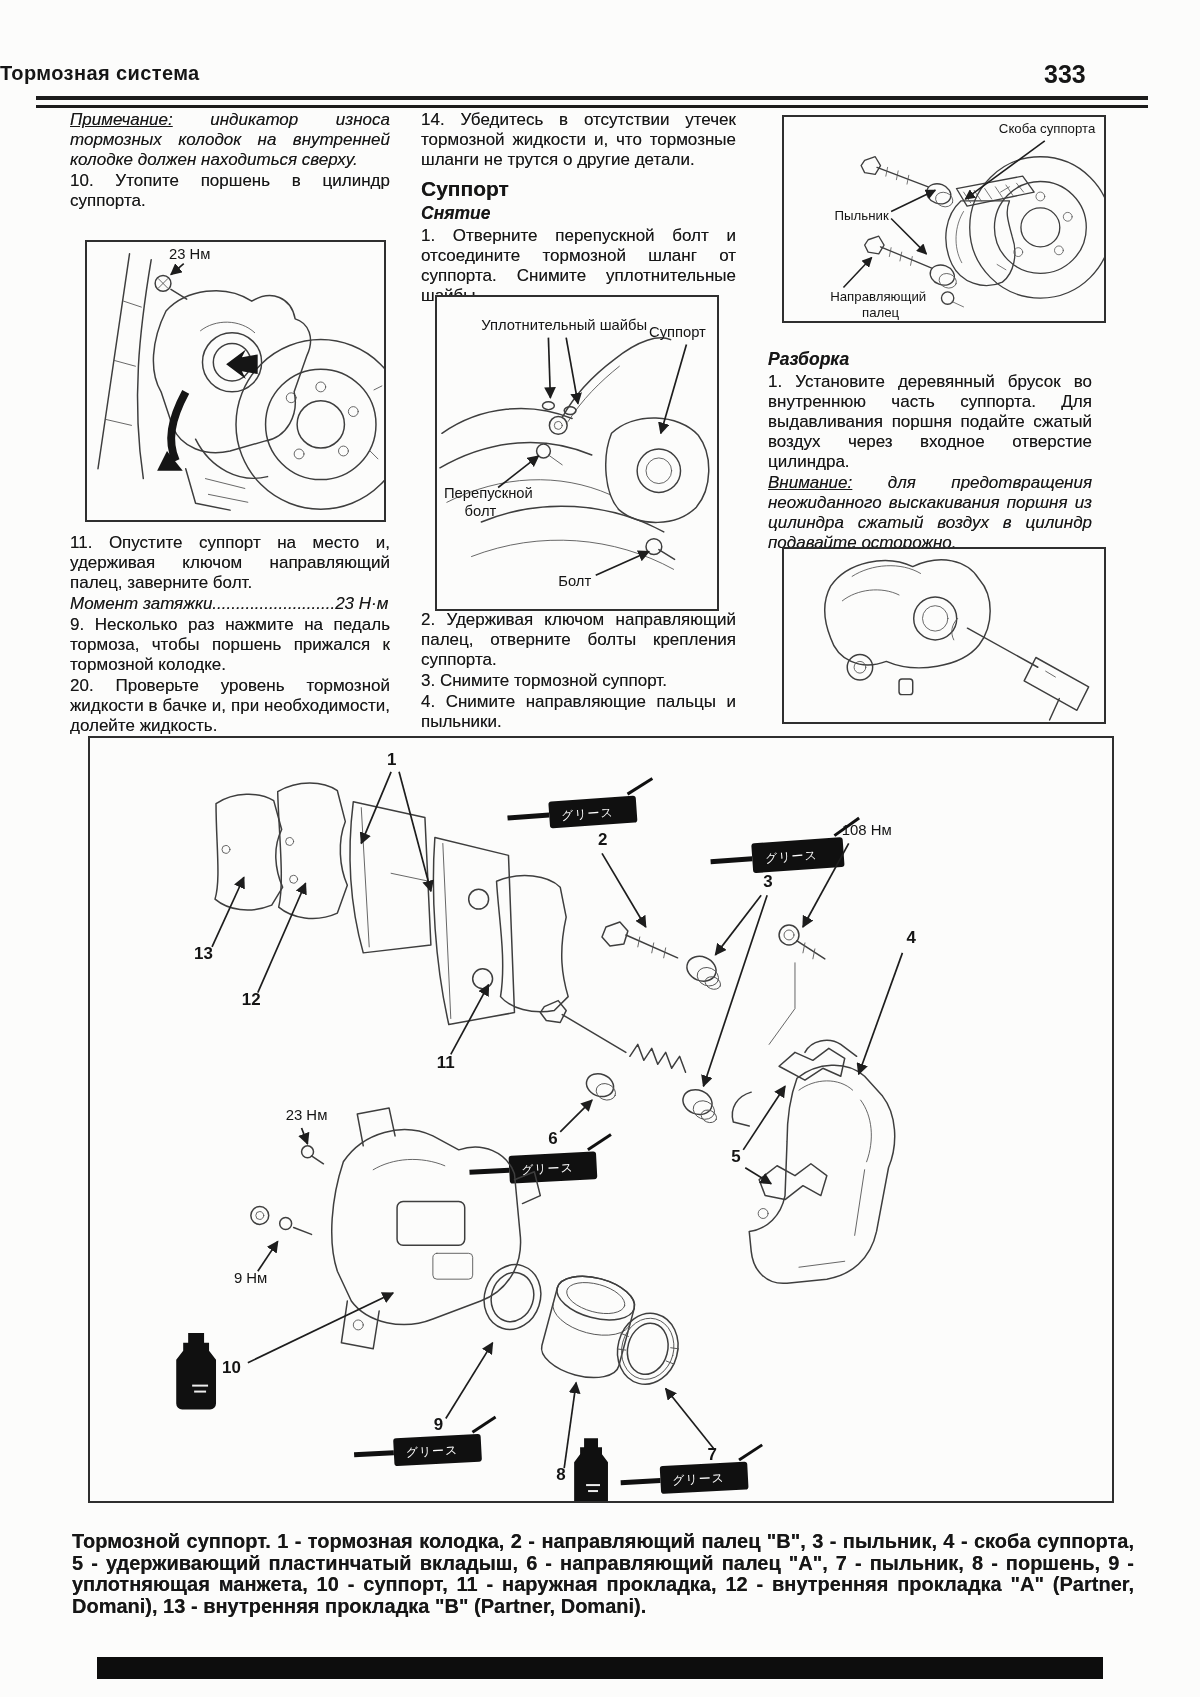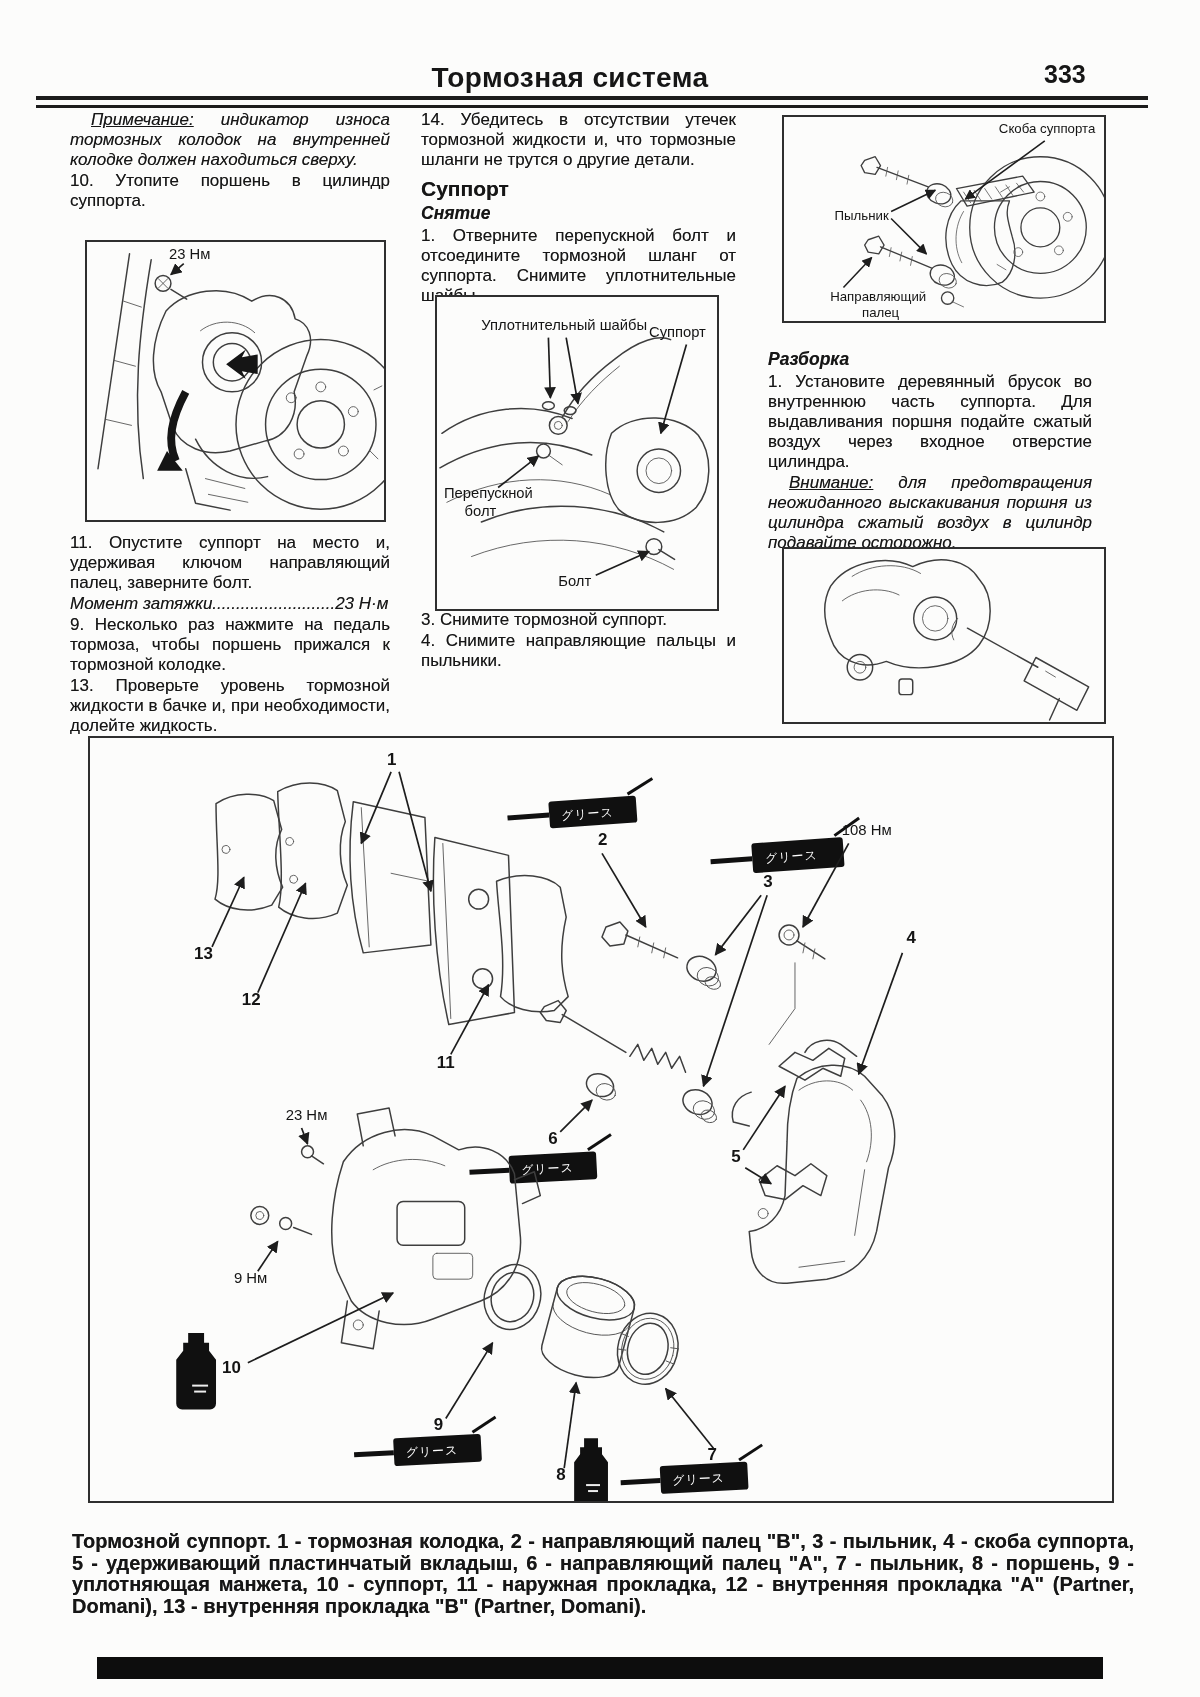--- a/index.html
+++ b/index.html
@@ -1,28 +1,28 @@
 <!DOCTYPE html>
 <html><head>
 <meta charset="utf-8">
 <style>
   html,body{margin:0;padding:0;background:#e8e8e8;}
   .page{position:relative;width:1200px;height:1697px;background:#fcfcfb;
         font-family:"Liberation Sans",sans-serif;color:#161616;overflow:hidden;}
-  .title{position:absolute;top:62px;left:0;width:1140px;text-align:center;
-         font-size:28px;font-weight:bold;letter-spacing:.4px;}
+  .title{position:absolute;top:62px;left:0;width:1140px;text-align:left;
+         font-size:20px;font-weight:bold;letter-spacing:.4px;}
   .pagenum{position:absolute;top:60px;left:1044px;font-size:25px;font-weight:bold;}
   .rule{position:absolute;top:96px;left:36px;width:1112px;height:5px;
         border-top:4px solid #1c1c1c;border-bottom:3px solid #1c1c1c;}
   .txt{font-size:17px;line-height:20px;text-align:justify;
        text-shadow:0 0 .5px rgba(25,25,25,.55);}
   .txt p{margin:0 0 1px 0;}
   .block{position:absolute;}
   .note{font-style:italic;}
-  .lead{font-style:italic;text-decoration:underline;margin-left:21px;}
+  .lead{font-style:italic;text-decoration:underline;}
   .h1{font-size:21px;font-weight:bold;margin:9px 0 4px 0;text-shadow:0 0 .6px rgba(25,25,25,.7);}
   .h2{font-size:17.5px;font-weight:bold;font-style:italic;margin:3px 0 3px 0;}
   .tqline{font-style:italic;white-space:nowrap;overflow:hidden;}
   .fig{position:absolute;border:2px solid #2f2f2f;box-sizing:border-box;background:#fcfcfb;}
   .fig svg{display:block;width:100%;height:100%;}
   .ln{fill:none;stroke:#3e3e3e;stroke-width:1.5;stroke-linecap:round;stroke-linejoin:round;}
   .ln2{fill:none;stroke:#555;stroke-width:.9;stroke-linecap:round;}
   .arr{fill:none;stroke:#1d1d1d;stroke-width:1.7;}
   .blk{fill:#101010;stroke:none;}
   .wht{fill:#ededed;stroke:none;}
@@ -94,21 +94,21 @@
       </g>
       <text class="lbl" x="168" y="257">23 Нм</text>
       <line class="arr" x1="183" y1="262" x2="170" y2="273" marker-end="url(#a1)"></line>
     </svg>
   </div>
 
   <div class="block txt" style="left:70px;top:533px;width:320px;">
     <p>11. Опустите суппорт на место и, удерживая ключом направляющий палец, заверните болт.</p>
     <p class="tqline">Момент затяжки..........................23 Н·м</p>
     <p>9. Несколько раз нажмите на педаль тормоза, чтобы поршень прижался к тормозной колодке.</p>
-    <p>13. Проверьте уровень тормозной жидкости в бачке и, при необходимости, долейте жидкость.</p>
+    <p>20. Проверьте уровень тормозной жидкости в бачке и, при необходимости, долейте жидкость.</p>
   </div>
 
   <div class="block txt" style="left:421px;top:110px;width:315px;">
     <p>14. Убедитесь в отсутствии утечек тормозной жидкости и, что тормозные шланги не трутся о другие детали.</p>
     <div class="h1">Суппорт</div>
     <div class="h2">Снятие</div>
     <p>1. Отверните перепускной болт и отсоедините тормозной шланг от суппорта. Снимите уплотнительные шайбы.</p>
   </div>
 
   <div class="fig" style="left:435px;top:295px;width:284px;height:316px;">
@@ -151,20 +151,21 @@
         <line class="arr" x1="548" y1="333" x2="550" y2="394" marker-end="url(#a2)"></line>
         <line class="arr" x1="566" y1="333" x2="578" y2="400" marker-end="url(#a2)"></line>
         <line class="arr" x1="688" y1="340" x2="662" y2="430" marker-end="url(#a2)"></line>
         <line class="arr" x1="497" y1="485" x2="538" y2="453" marker-end="url(#a2)"></line>
         <line class="arr" x1="596" y1="574" x2="650" y2="550" marker-end="url(#a2)"></line>
       </g>
     </svg>
   </div>
 
   <div class="block txt" style="left:421px;top:610px;width:315px;">
+    <p>2. Удерживая ключом направляющий палец, отверните болты крепления суппорта.</p>
     <p>3. Снимите тормозной суппорт.</p>
     <p>4. Снимите направляющие пальцы и пыльники.</p>
   </div>
 
   <div class="fig" style="left:782px;top:115px;width:324px;height:208px;padding-left:32px;">
     <svg viewBox="782 115 324 231">
       <defs>
         <marker id="a3" viewBox="0 0 10 10" refX="9" refY="5" markerWidth="7" markerHeight="7" orient="auto-start-reverse">
           <path d="M0,0 L10,5 L0,10 Z" fill="#1d1d1d"></path>
         </marker>

